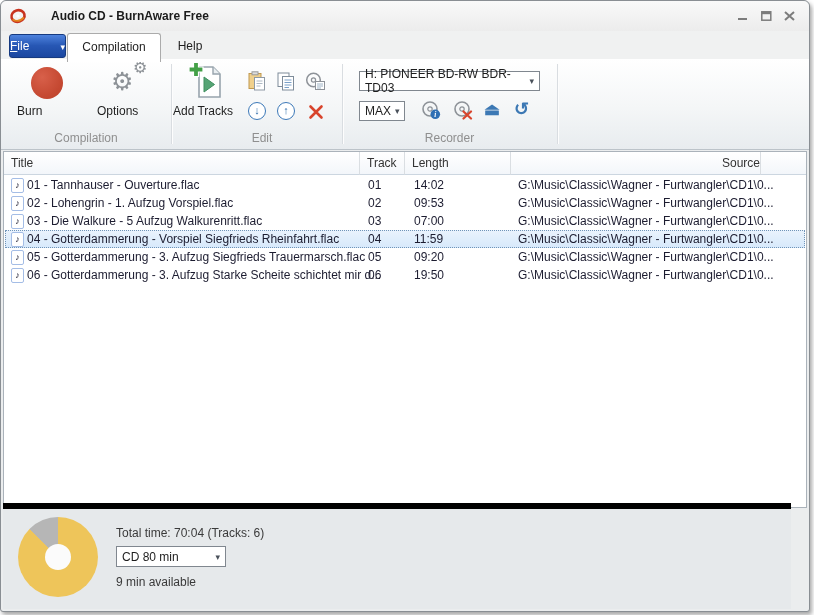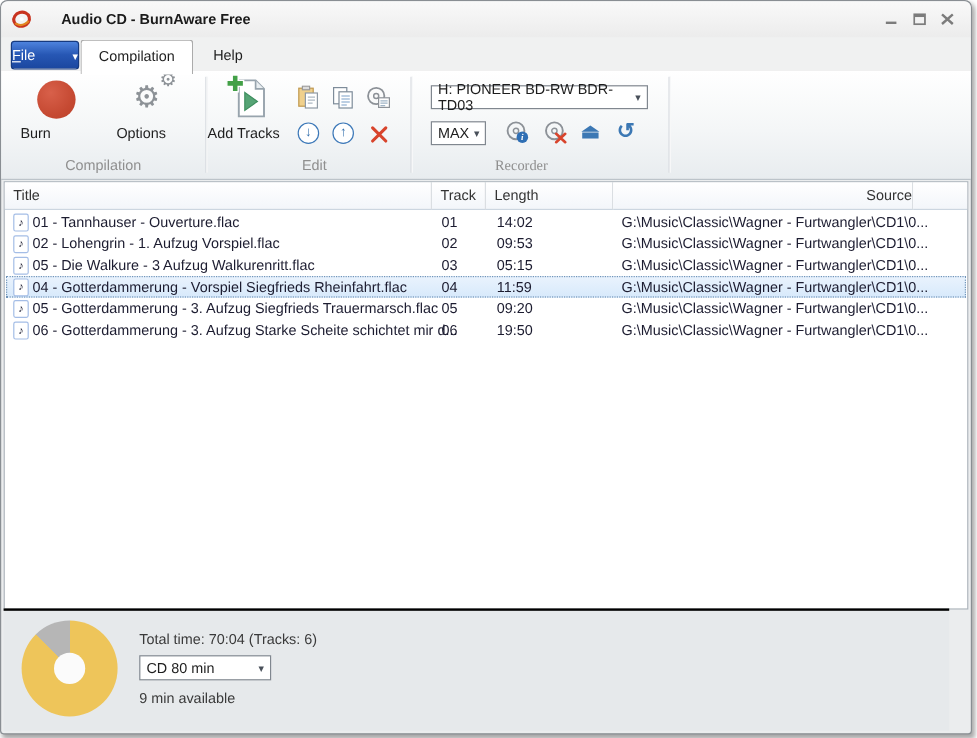--- a/index.html
+++ b/index.html
@@ -45,21 +45,21 @@
   .list{position:absolute;top:150px;left:2px;right:2px;bottom:103px;background:#fff;border:1px solid #aab2ba;}
   .hc{position:absolute;top:0;height:23px;box-sizing:border-box;border-right:1px solid #dadee2;
       border-bottom:1px solid #ccd6e0;background:linear-gradient(#ffffff,#f3f6fa);padding:4px 0 0 7px;color:#333;}
   .row{position:absolute;left:1px;right:1px;height:18px;}
   .row span{position:absolute;top:2px;white-space:nowrap;color:#1c1c30;}
   .row.sel{background:linear-gradient(#eaf3fd,#d7e9fb);outline:1px dotted #7094b8;outline-offset:-1px;}
   .noteicon{position:absolute;left:6px;top:2px;width:11px;height:13px;border:1px solid #a4bde6;border-radius:2px;
             background:#fff;color:#3a57c4;font-size:9px;line-height:12px;text-align:center;}
   .c-title{left:22px;} .c-track{left:363px;} .c-length{left:409px;} .c-source{left:513px;}
   
-  .status{position:absolute;left:2px;right:18px;bottom:2px;height:100px;background:#e6e9eb;border-top:2px solid #000000;}
+  .status{position:absolute;left:2px;right:18px;bottom:2px;height:100px;background:#e6e9eb;border-top:6px solid #000000;}
   .donut{position:absolute;left:15px;top:8px;width:80px;height:80px;border-radius:50%;
          background:conic-gradient(#eec55a 0deg 315deg,#b6b6b6 315deg 360deg);}
   .donut::after{content:"";position:absolute;left:27px;top:27px;width:26px;height:26px;border-radius:50%;background:#fbfbfb;}
   .st-text{position:absolute;color:#3a3a3a;white-space:nowrap;}
 </style>
 </head>
 <body>
 
 <div class="stage">
 <div class="win">
@@ -171,21 +171,21 @@
     </div>
     <div class="miniicon" style="left:452px;top:41px;">
       <svg width="20" height="20" viewBox="0 0 20 20">
         <circle cx="9" cy="9" r="7" fill="none" stroke="#8d9298" stroke-width="1.6"></circle>
         <circle cx="9" cy="9" r="2.2" fill="none" stroke="#8d9298" stroke-width="1.2"></circle>
         <path d="M10.5 11.5 L18 18.5 M18 11.5 L10.5 18.5" stroke="#d8442c" stroke-width="2.2" stroke-linecap="round"></path>
       </svg>
     </div>
     <div class="blueglyph" style="left:483px;top:40px;font-size:17px;">⏏</div>
     <div class="blueglyph" style="left:513px;top:39px;font-size:18px;">↺</div>
-    <div class="grouplabel" style="left:326px;width:215px;font-family:Liberation Serif, serif;">Recorder</div>
+    <div class="grouplabel" style="left:341px;width:215px;">Recorder</div>
     <div class="gsep" style="left:556px;"></div>
   </div>
 
   <div class="list">
     <div class="hc" style="left:0;width:356px;">Title</div>
     <div class="hc" style="left:356px;width:45px;">Track</div>
     <div class="hc" style="left:401px;width:106px;">Length</div>
     <div class="hc" style="left:507px;width:250px;text-align:right;">Source</div>
     <div class="hc" style="left:757px;right:0;border-right:none;"></div>
 
@@ -198,23 +198,23 @@
     </div>
     <div class="row" style="top:42px;">
       <span class="noteicon">♪</span>
       <span class="c-title">02 - Lohengrin - 1. Aufzug Vorspiel.flac</span>
       <span class="c-track">02</span>
       <span class="c-length">09:53</span>
       <span class="c-source">G:\Music\Classic\Wagner - Furtwangler\CD1\0...</span>
     </div>
     <div class="row" style="top:60px;">
       <span class="noteicon">♪</span>
-      <span class="c-title">05 - Die Walkure - 3 Aufzug Walkurenritt.flac</span>
+      <span class="c-title">03 - Die Walkure - 5 Aufzug Walkurenritt.flac</span>
       <span class="c-track">03</span>
-      <span class="c-length">05:15</span>
+      <span class="c-length">07:00</span>
       <span class="c-source">G:\Music\Classic\Wagner - Furtwangler\CD1\0...</span>
     </div>
     <div class="row sel" style="top:78px;">
       <span class="noteicon">♪</span>
       <span class="c-title">04 - Gotterdammerung - Vorspiel Siegfrieds Rheinfahrt.flac</span>
       <span class="c-track">04</span>
       <span class="c-length">11:59</span>
       <span class="c-source">G:\Music\Classic\Wagner - Furtwangler\CD1\0...</span>
     </div>
     <div class="row" style="top:96px;">

